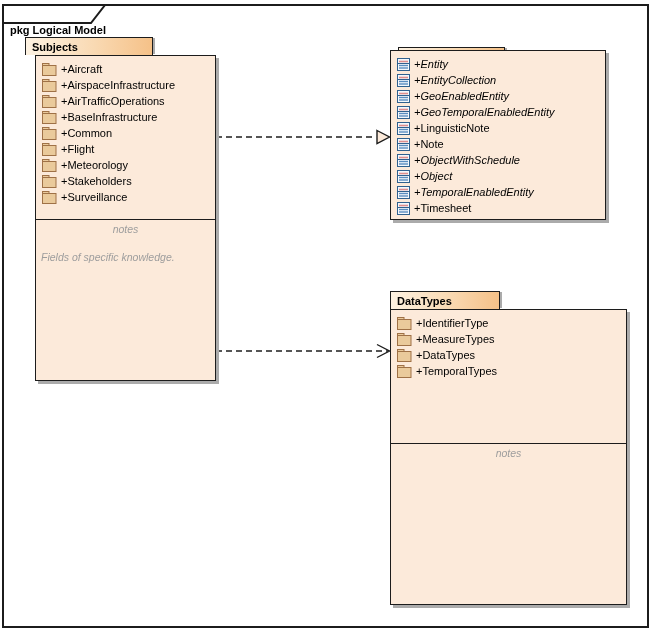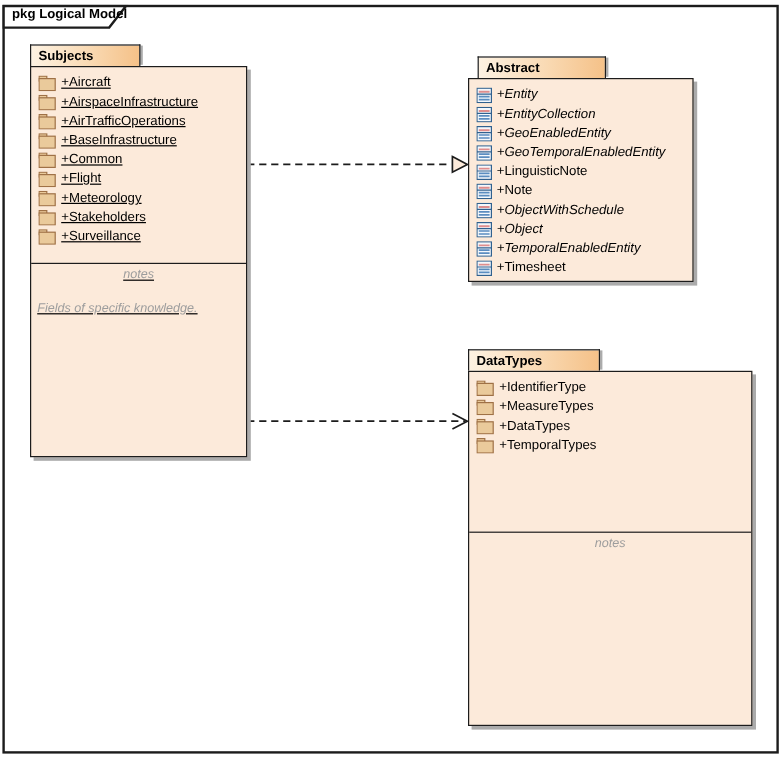--- a/index.html
+++ b/index.html
@@ -4,21 +4,21 @@
 <style>
   html,body{margin:0;padding:0;background:#fff;}
   #canvas{
     position:relative;width:653px;height:631px;background:#ffffff;overflow:hidden;
     font-family:"Liberation Sans",sans-serif;color:#000;
   }
   
   .frame{position:absolute;left:2px;top:4px;width:647px;height:624px;
     border:2px solid #1c1c1c;box-sizing:border-box;}
   .frame-tab{position:absolute;left:2px;top:4px;width:110px;height:22px;}
-  .frame-tab-label{position:absolute;left:10px;top:6px;font-size:11px;font-weight:bold;white-space:nowrap;}
+  .frame-tab-label{position:absolute;left:10px;top:24px;font-size:11px;font-weight:bold;white-space:nowrap;}
   
   .pkg-tab{position:absolute;height:18px;box-sizing:border-box;
     border:1px solid #1c1c1c;border-bottom:none;
     background:linear-gradient(90deg,#FDF2E2 0%,#F9D9B2 55%,#F5C188 100%);
     display:flex;align-items:center;padding-left:6px;
     box-shadow:3px 0 0 -1px #ababab;}
   .pkg-tab span{font-size:11px;font-weight:bold;}
   .pkg-body{position:absolute;box-sizing:border-box;border:1px solid #1c1c1c;
     background:#FCEADA;box-shadow:3px 3px 0 #ababab;}
   .pkg-list{padding-top:5px;}
@@ -64,24 +64,24 @@
     <g>
       <line x1="206" y1="137" x2="376" y2="137" stroke="#1c1c1c" stroke-width="1.4" stroke-dasharray="6 4"></line>
       <polygon points="377,130.5 389.5,137 377,143.5" fill="#FCEADA" stroke="#1c1c1c" stroke-width="1.4"></polygon>
     </g>
     <g>
       <line x1="206" y1="351" x2="388" y2="351" stroke="#1c1c1c" stroke-width="1.4" stroke-dasharray="6 4"></line>
       <polyline points="377,344.5 389.5,351 377,357.5" fill="none" stroke="#1c1c1c" stroke-width="1.4"></polyline>
     </g>
   </svg>
 
-  <div class="pkg-tab" style="left:25px;top:37px;width:92px;text-align:center;">
+  <div class="pkg-tab" style="left:25px;top:37px;width:128px;text-align:center;">
     <span>Subjects</span>
   </div>
-  <div class="pkg-body" style="left:25px;top:55px;width:181px;height:326px;text-decoration:underline;">
+  <div class="pkg-body" style="left:35px;top:55px;width:181px;height:326px;">
     <div class="pkg-list" style="height:158px;">
       <div class="row">
           <svg class="icn" width="15" height="13">
             <use href="#folder-sym"></use>
           </svg>
           <span class="row-label">+Aircraft</span>
         </div>
       <div class="row">
           <svg class="icn" width="15" height="13">
             <use href="#folder-sym"></use>
@@ -133,21 +133,21 @@
     </div>
     <div class="pkg-notes" style="height:161px;">
       <div class="notes-title">notes</div>
       <div class="notes-text">Fields of specific knowledge.</div>
     </div>
   </div>
 
   <div class="pkg-tab" style="left:398px;top:47px;width:107px;">
     <span>Abstract</span>
   </div>
-  <div class="pkg-body" style="left:390px;top:65px;width:188px;height:170px;">
+  <div class="pkg-body" style="left:390px;top:50px;width:216px;height:170px;">
     <div class="pkg-list">
       <div class="row">
           <svg class="icn" width="13" height="13">
             <use href="#class-sym"></use>
           </svg>
           <span class="row-label italic">+Entity</span>
         </div>
       <div class="row">
           <svg class="icn" width="13" height="13">
             <use href="#class-sym"></use>

